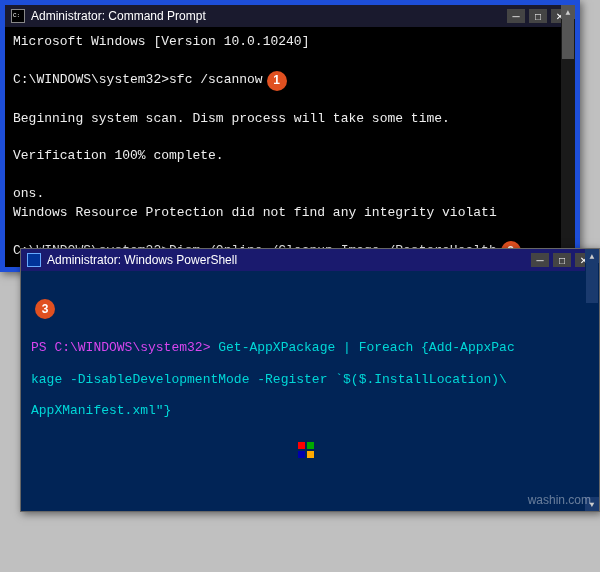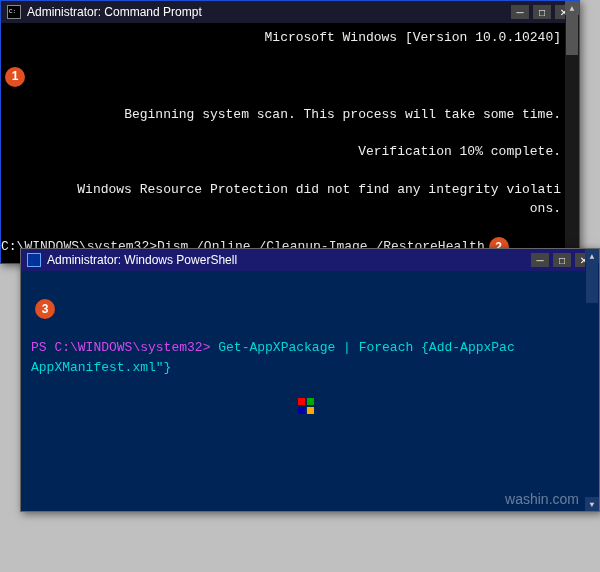--- a/index.html
+++ b/index.html
@@ -12,21 +12,21 @@
       position: relative;
     }
 
     
     .cmd-window {
       position: absolute;
       top: 0;
       left: 0;
       width: 580px;
       background: #000;
-      border: 1px solid #1d4ed8;
+      border: 5px solid #1d4ed8;
       box-shadow: 2px 2px 8px rgba(0,0,0,0.5);
     }
 
     .window-titlebar {
       display: flex;
       align-items: center;
       justify-content: space-between;
       background: #1a1a2e;
       padding: 3px 6px;
       height: 22px;
@@ -95,27 +95,26 @@
       color: #fff;
       font-size: 10px;
       cursor: pointer;
       display: flex;
       align-items: center;
       justify-content: center;
       font-family: Arial, sans-serif;
     }
 
     .window-content {
-      padding: 6px 0;
+      padding: 6px 8px;
       color: #eee;
       font-size: 13px;
       line-height: 1.45;
       background: #000;
       position: relative;
-      text-align: right;
     }
 
     .cmd-window .window-content {
       min-height: 220px;
     }
 
     .scrollbar {
       position: absolute;
       right: 0;
       top: 0;
@@ -195,33 +194,34 @@
       color: #fff;
       font-size: 13px;
       line-height: 1.5;
       background: #012456;
       min-height: 240px;
       position: relative;
     }
 
     .ps-cyan {
       color: #00d7d7;
+      margin-top: 12px;
     }
 
     .ps-prompt {
       color: #d946ef;
     }
 
     
     .watermark {
       position: absolute;
       bottom: 4px;
-      right: 20px;
+      right: 8px;
       color: rgba(255,255,255,0.4);
-      font-size: 14px;
+      font-size: 12px;
       font-family: Arial, sans-serif;
     }
 
     
     .win-icon {
       display: inline-block;
       width: 16px;
       height: 16px;
       position: relative;
       margin: 0 2px;
@@ -246,29 +246,30 @@
       <button class="title-btn">─</button>
       <button class="title-btn">□</button>
       <button class="title-btn close">✕</button>
     </div>
   </div>
   <div style="display:flex;">
     <div class="window-content" style="flex:1; padding-right:18px;">
       <div>Microsoft Windows [Version 10.0.10240]</div>
       <div>&nbsp;</div>
       <div class="line-with-badge">
+        <span>C:\WINDOWS\system32&gt;sfc /scannow</span>
         <span class="circle-num">1</span>
       </div>
       <div>&nbsp;</div>
-      <div>Beginning system scan.  This process will take some time.</div>
-      <div>&nbsp;</div>
-      <div>Verification 10% complete.</div>
-      <div>&nbsp;</div>
+      <div>Beginning system scan.  Dism process will take some time.</div>
+      <div>&nbsp;</div>
+      <div>Verification 100% complete.</div>
+      <div>&nbsp;</div>
+      <div>ons.</div>
       <div>Windows Resource Protection did not find any integrity violati</div>
-      <div>ons.</div>
       <div>&nbsp;</div>
       <div class="line-with-badge">
         <span>C:\WINDOWS\system32&gt;Dism /Online /Cleanup-Image /RestoreHealth</span>
         <span class="circle-num">2</span>
       </div>
     </div>
     <div class="scrollbar">
       <div class="scrollbar-arrow">▲</div>
       <div class="scrollbar-track">
         <div class="scrollbar-thumb"></div>
@@ -293,20 +294,21 @@
   <div style="display:flex;">
     <div class="ps-content" style="flex:1; padding-right:18px;">
       <div>&nbsp;</div>
       <div class="line-with-badge">
         <span class="circle-num">3</span>
       </div>
       <div>&nbsp;</div>
       <div>
         <span class="ps-prompt">PS C:\WINDOWS\system32&gt;</span><span class="ps-cyan"> Get-AppXPackage | Foreach {Add-AppxPac</span>
       </div>
+      <div class="ps-cyan">kage -DisableDevelopmentMode -Register `$($.InstallLocation)\</div>
       <div class="ps-cyan">AppXManifest.xml"}</div>
       <div>&nbsp;</div>
       <div style="text-align:center;">
         <span class="win-icon">
           <span class="q1"></span>
           <span class="q2"></span>
           <span class="q3"></span>
           <span class="q4"></span>
         </span>
       </div>

